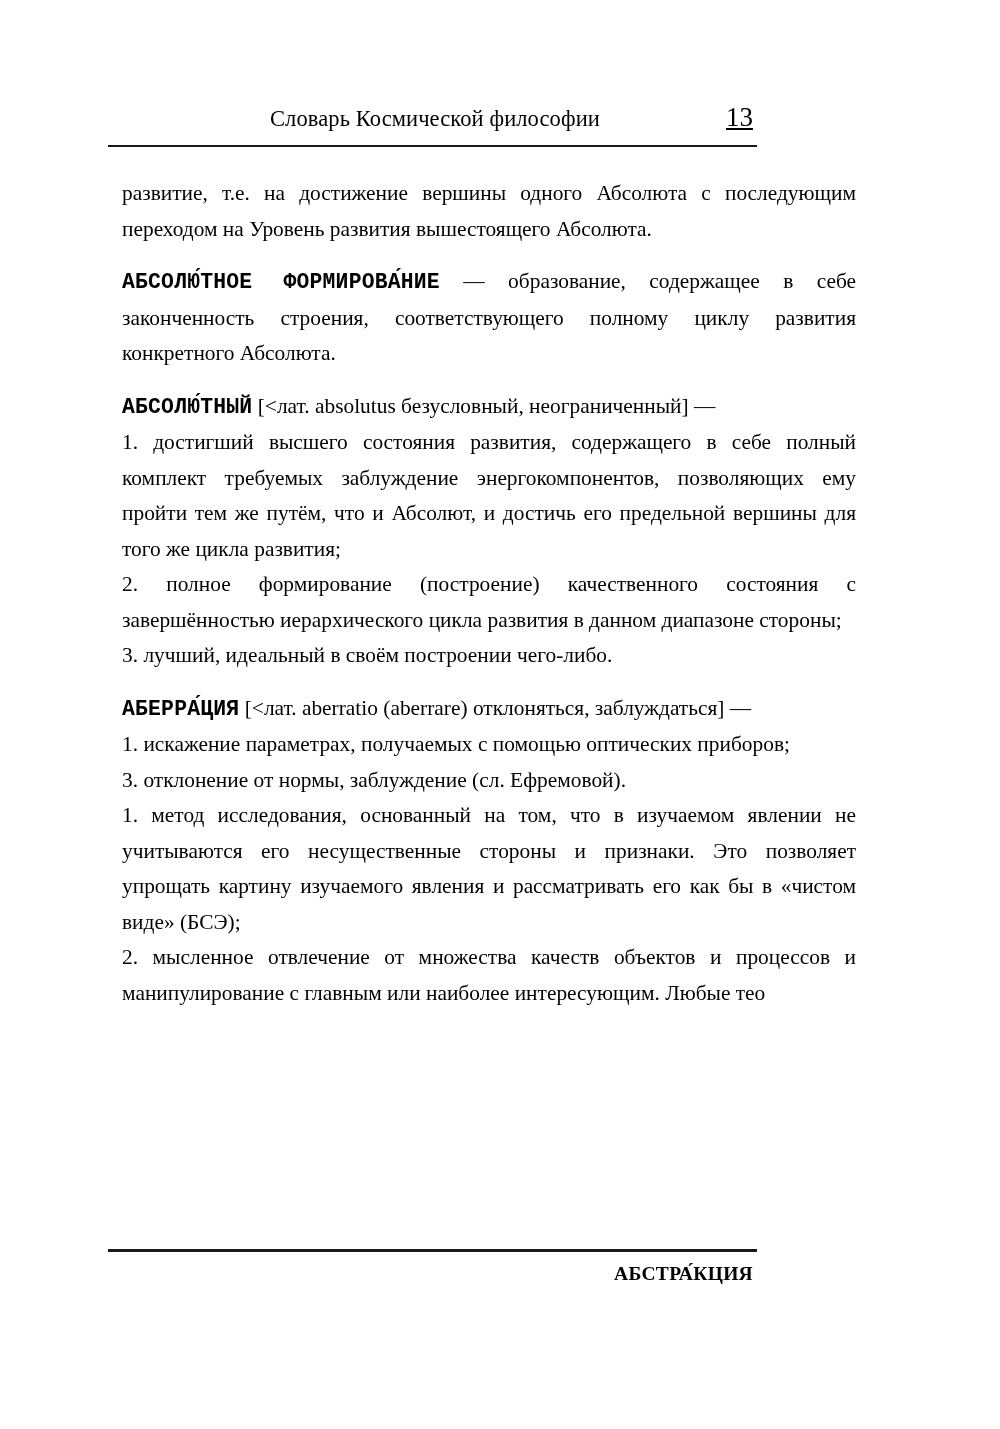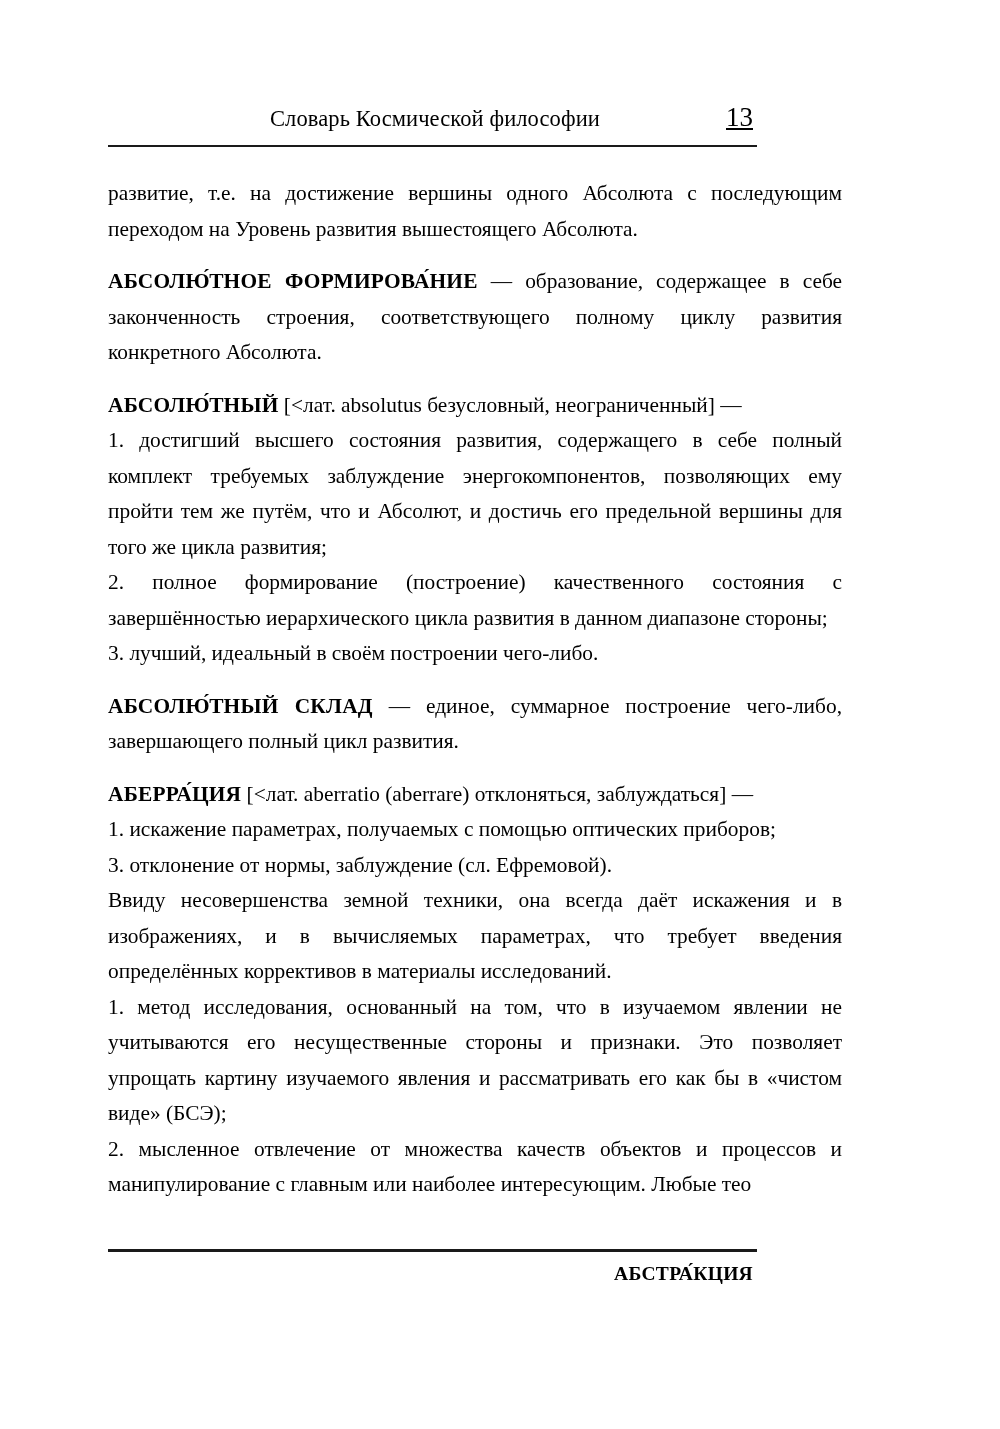--- a/index.html
+++ b/index.html
@@ -50,21 +50,21 @@
     position: absolute;
     left: 108px;
     right: 135px;
     top: 145px;
     height: 0;
     border-top: 2.2px solid #1a1a1a;
   }
   
   .content {
     position: absolute;
-    left: 108px;
+    left: 122px;
     top: 176px;
     width: 734px;
     font-size: 21.4px;
     line-height: 35.5px;
     text-align: justify;
     text-justify: inter-word;
     hyphens: manual;
     -webkit-hyphens: manual;
   }
   .content p {
@@ -72,20 +72,21 @@
     text-indent: 0;
   }
   
   .content p { text-align-last: left; }
 
   .entry-gap { margin-top: 17px !important; }
 
   .hw {
     font-weight: bold;
     letter-spacing: 0.2px;
+    font-family: Liberation Mono, monospace;
   }
   .it { }
 
   
   .rule-bottom {
     position: absolute;
     left: 108px;
     right: 135px;
     top: 1249px;
     height: 0;
@@ -122,26 +123,24 @@
 
     <p><span>развитие, т.е. на достижение вершины одного Абсолюта с последую­щим переходом на Уровень развития вышестоящего Абсолюта.</span></p>
 
     <p class="entry-gap"><span class="hw">АБСОЛЮ́ТНОЕ ФОРМИРОВА́НИЕ</span><span> — образование, содержащее в себе законченность строения, соответствующего полному циклу раз­вития конкретного Абсолюта.</span></p>
 
     <p class="entry-gap"><span class="hw">АБСОЛЮ́ТНЫЙ</span><span> [&lt;лат. absolutus безусловный, неограниченный] —</span></p>
     <p><span>1.</span><span> достигший высшего состояния развития, содержащего в себе пол­ный комплект требуемых заблуждение </span><span class="it">энергокомпонентов</span><span>, позво­ляющих ему пройти тем же путём, что и Абсолют, и достичь его пре­дельной вершины для того же цикла развития;</span></p>
     <p><span>2.</span><span> полное формирование (построение) качественного состояния с завершённостью иерархического цикла развития в данном диапа­зоне стороны;</span></p>
     <p><span>3.</span><span> лучший, идеальный в своём построении чего-либо.</span></p>
 
-    <p class="entry-gap"><span class="hw">АБСОЛЮ́ТНЫЙ СКЛАД</span><span> — единое, суммарное построение чего-либо, завершающего полный цикл развития.</span></p>
 
     <p class="entry-gap"><span class="hw">АБЕРРА́ЦИЯ</span><span> [&lt;лат. aberratio (aberrare) отклоняться, заблуждаться] —</span></p>
     <p><span>1.</span><span> искажение параметрах, получаемых с помощью оптических приборов;</span></p>
     <p><span>3.</span><span> отклонение от нормы, заблуждение (сл. Ефремовой).</span></p>
-    <p><span>Ввиду несовершенства земной техники, она всегда даёт искажения и в изображениях, и в вычисляемых параметрах, что требует введения определённых коррективов в материалы исследований.</span></p>
 
     <p><span>1.</span><span> метод исследования, основанный на том, что в изучаемом явлении не учитываются его несущественные стороны и признаки. Это позволяет упрощать картину изучаемого явления и рассматривать его как бы в «чистом виде» (БСЭ);</span></p>
     <p><span>2.</span><span> мысленное отвлечение от множества качеств объектов и процессов и манипулирование с главным или наиболее интересующим. Любые тео­</span></p>
 
   </div>
 
   <div class="rule-bottom"></div>
   <div class="footer">
     <span class="footer-word">АБСТРА́КЦИЯ</span>
   </div>

